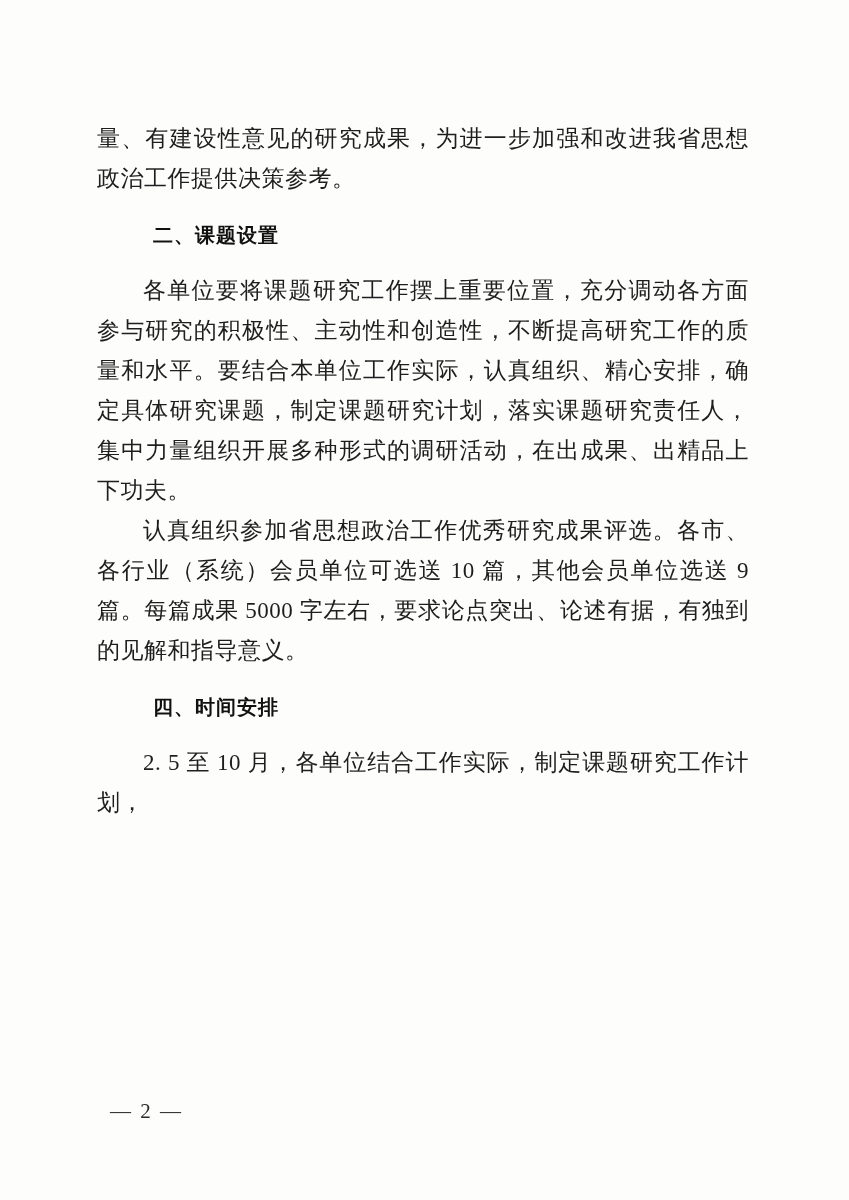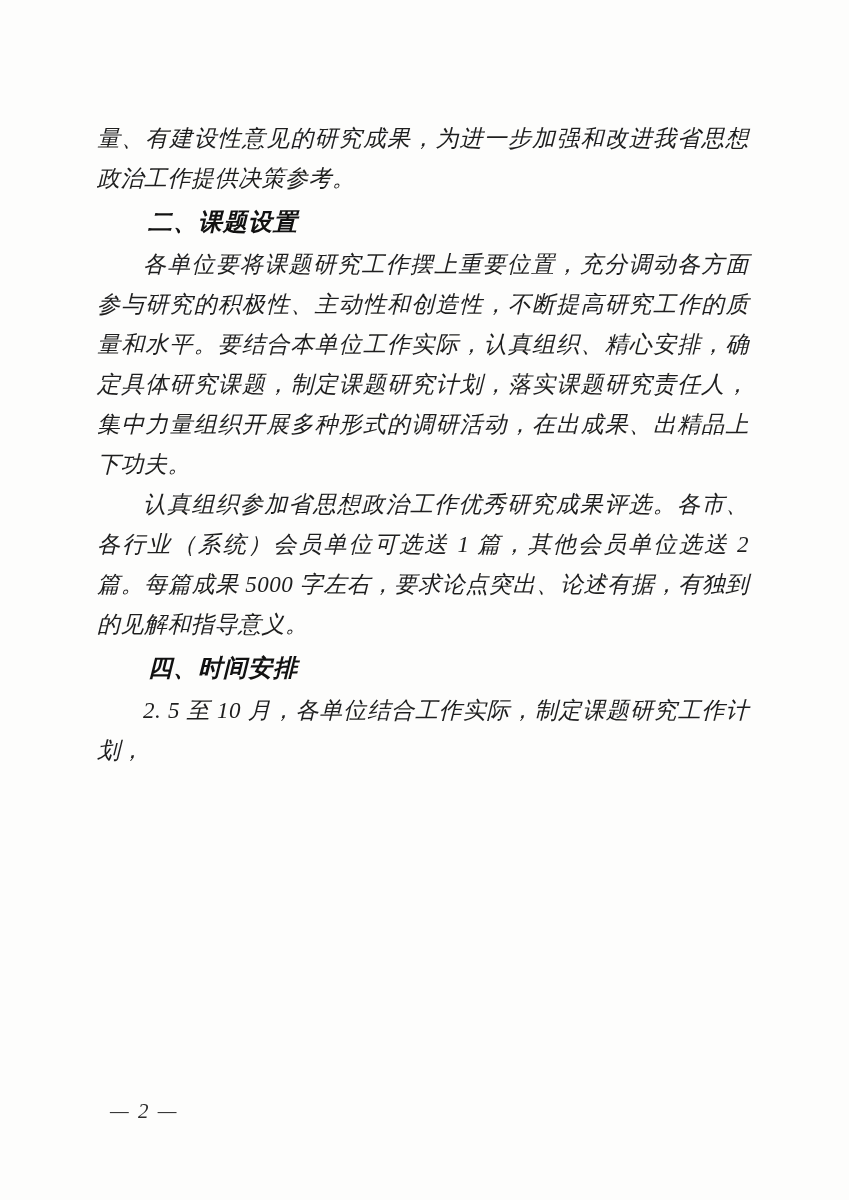--- a/index.html
+++ b/index.html
@@ -7,21 +7,20 @@
     padding: 0;
     background: #ffffff;
   }
   .page {
     position: relative;
     width: 849px;
     height: 1200px;
     background: #fdfdfc;
     overflow: hidden;
     font-family: "Liberation Serif", serif;
-    font-style: italic;
   }
   .content {
     position: absolute;
     left: 97px;
     top: 119px;
     width: 652px;
   }
   .para {
     margin: 0;
     font-size: 23px;
@@ -30,22 +29,22 @@
     text-align: justify;
     text-justify: inter-character;
     text-indent: 2em;
     font-family: "Liberation Serif", serif;
     letter-spacing: 0.5px;
   }
   .para.no-indent {
     text-indent: 0;
   }
   .heading {
-    margin: 3px;
-    font-size: 24px;
+    margin: 16px;
+    font-size: 20px;
     line-height: 40px;
     font-weight: bold;
     color: #111111;
     text-indent: 2em;
     font-family: "Liberation Sans", sans-serif;
     letter-spacing: 1px;
   }
   .page-number {
     position: absolute;
     left: 110px;
@@ -58,18 +57,18 @@
   }
 </style>
 </head>
 <body>
 
 <div class="page">
   <div class="content">
     <p class="para no-indent">量、有建设性意见的研究成果，为进一步加强和改进我省思想政治工作提供决策参考。</p>
     <h2 class="heading">二、课题设置</h2>
     <p class="para">各单位要将课题研究工作摆上重要位置，充分调动各方面参与研究的积极性、主动性和创造性，不断提高研究工作的质量和水平。要结合本单位工作实际，认真组织、精心安排，确定具体研究课题，制定课题研究计划，落实课题研究责任人，集中力量组织开展多种形式的调研活动，在出成果、出精品上下功夫。</p>
-    <p class="para">认真组织参加省思想政治工作优秀研究成果评选。各市、各行业（系统）会员单位可选送 1 篇，其他会员单位选送 2 篇。每篇成果 5000 字左右，要求论点突出、论述有据，有独到的见解和指导意义。</p>
+    <p class="para">认真组织参加省思想政治工作优秀研究成果评选。各市、各行业（系统）会员单位可选送 10 篇，其他会员单位选送 9 篇。每篇成果 5000 字左右，要求论点突出、论述有据，有独到的见解和指导意义。</p>
     <h2 class="heading">四、时间安排</h2>
     <p class="para">2. 5 至 10 月，各单位结合工作实际，制定课题研究工作计划，</p>
   </div>
   <div class="page-number">— 2 —</div>
 </div>
 
 </body></html>

